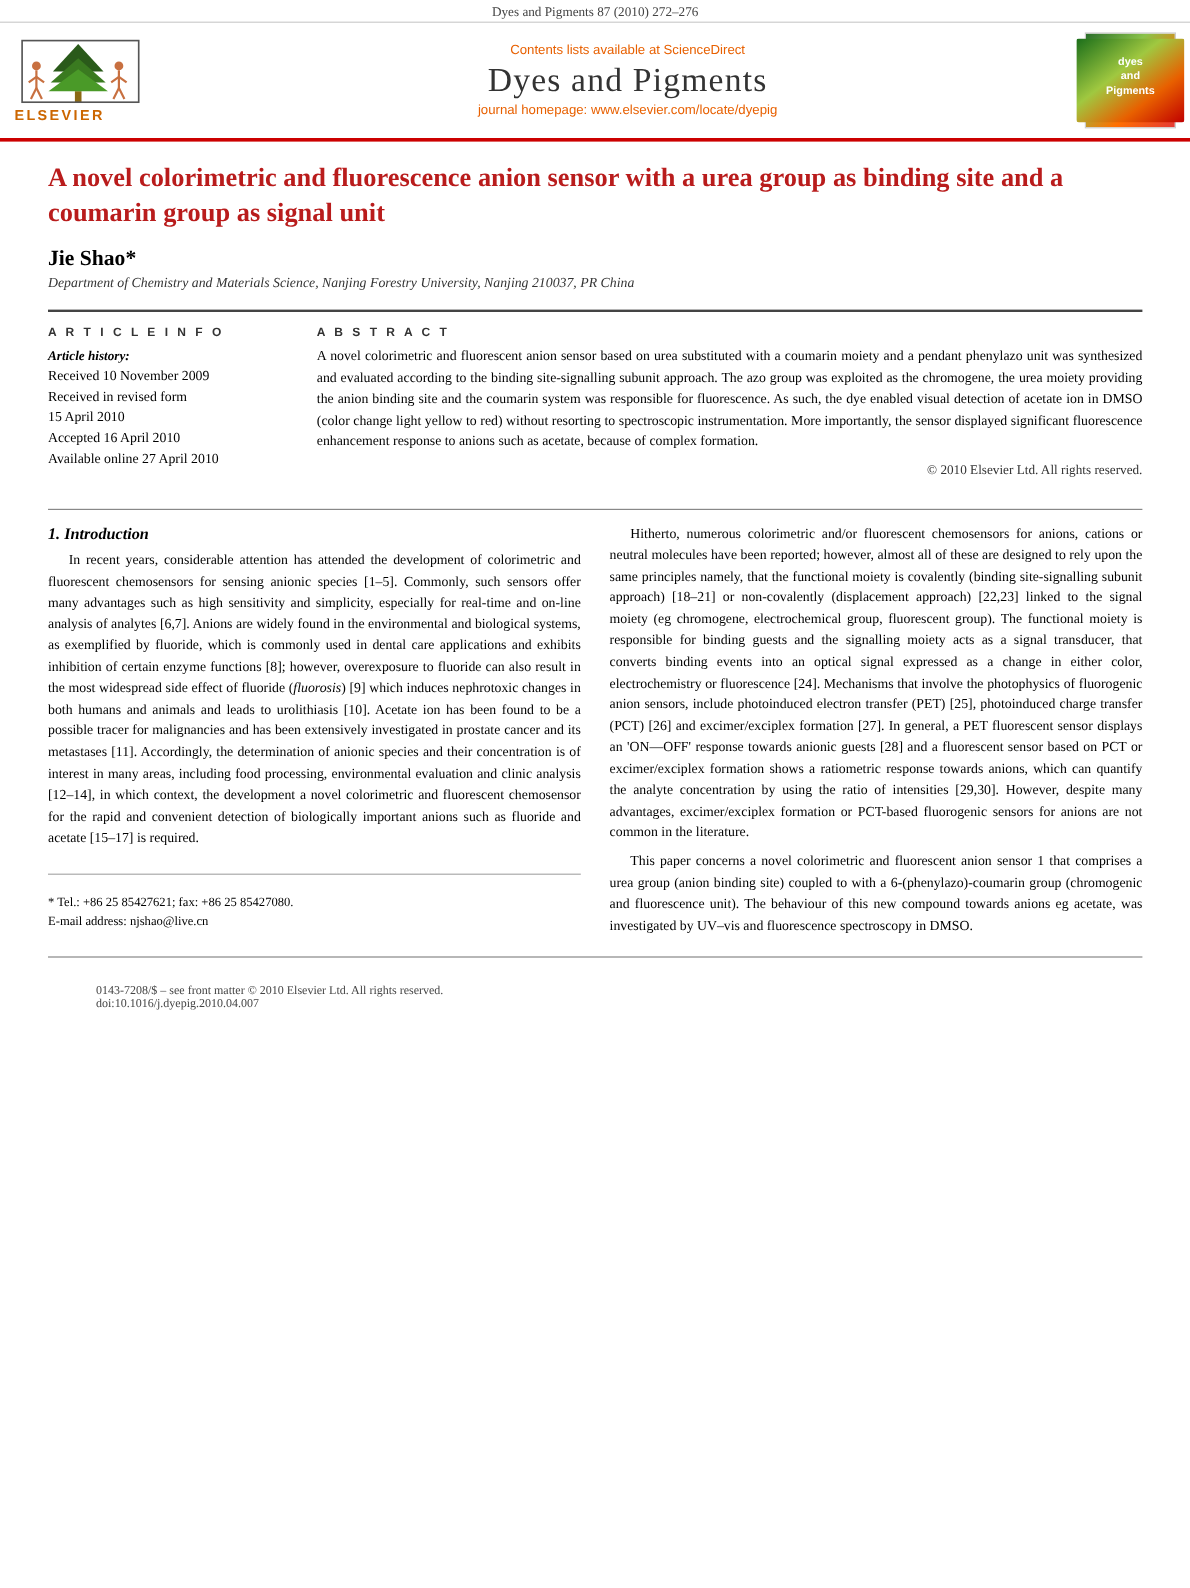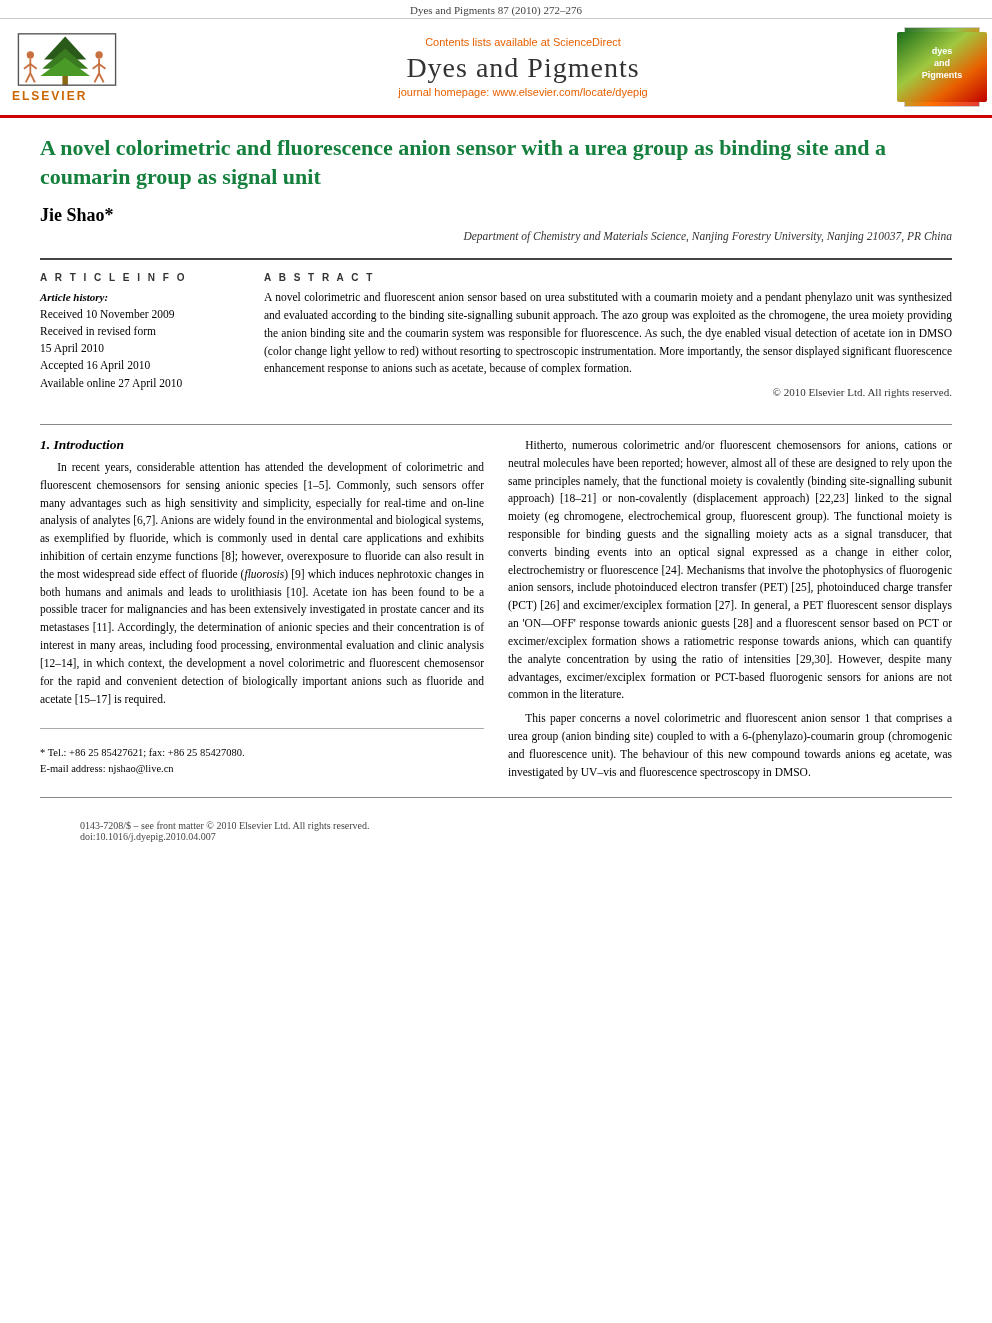--- a/index.html
+++ b/index.html
@@ -90,38 +90,37 @@
 
     
     .main-content {
       padding: 16px 40px 20px 40px;
     }
 
     
     .article-title {
       font-size: 22px;
       font-weight: bold;
-      color: #15803d;
+      color: #b91c1c;
       line-height: 1.3;
       margin-bottom: 14px;
       font-family: 'Times New Roman', serif;
     }
 
     
     .authors {
       font-size: 18px;
       font-weight: bold;
       margin-bottom: 4px;
     }
     .affiliation {
       font-size: 11.5px;
       font-style: italic;
       color: #333;
       margin-bottom: 16px;
-      text-align: right;
     }
 
     
     .divider {
       border: none;
       border-top: 1px solid #888;
       margin: 8px 0 12px 0;
     }
     .divider-thick {
       border-top: 2px solid #444;

